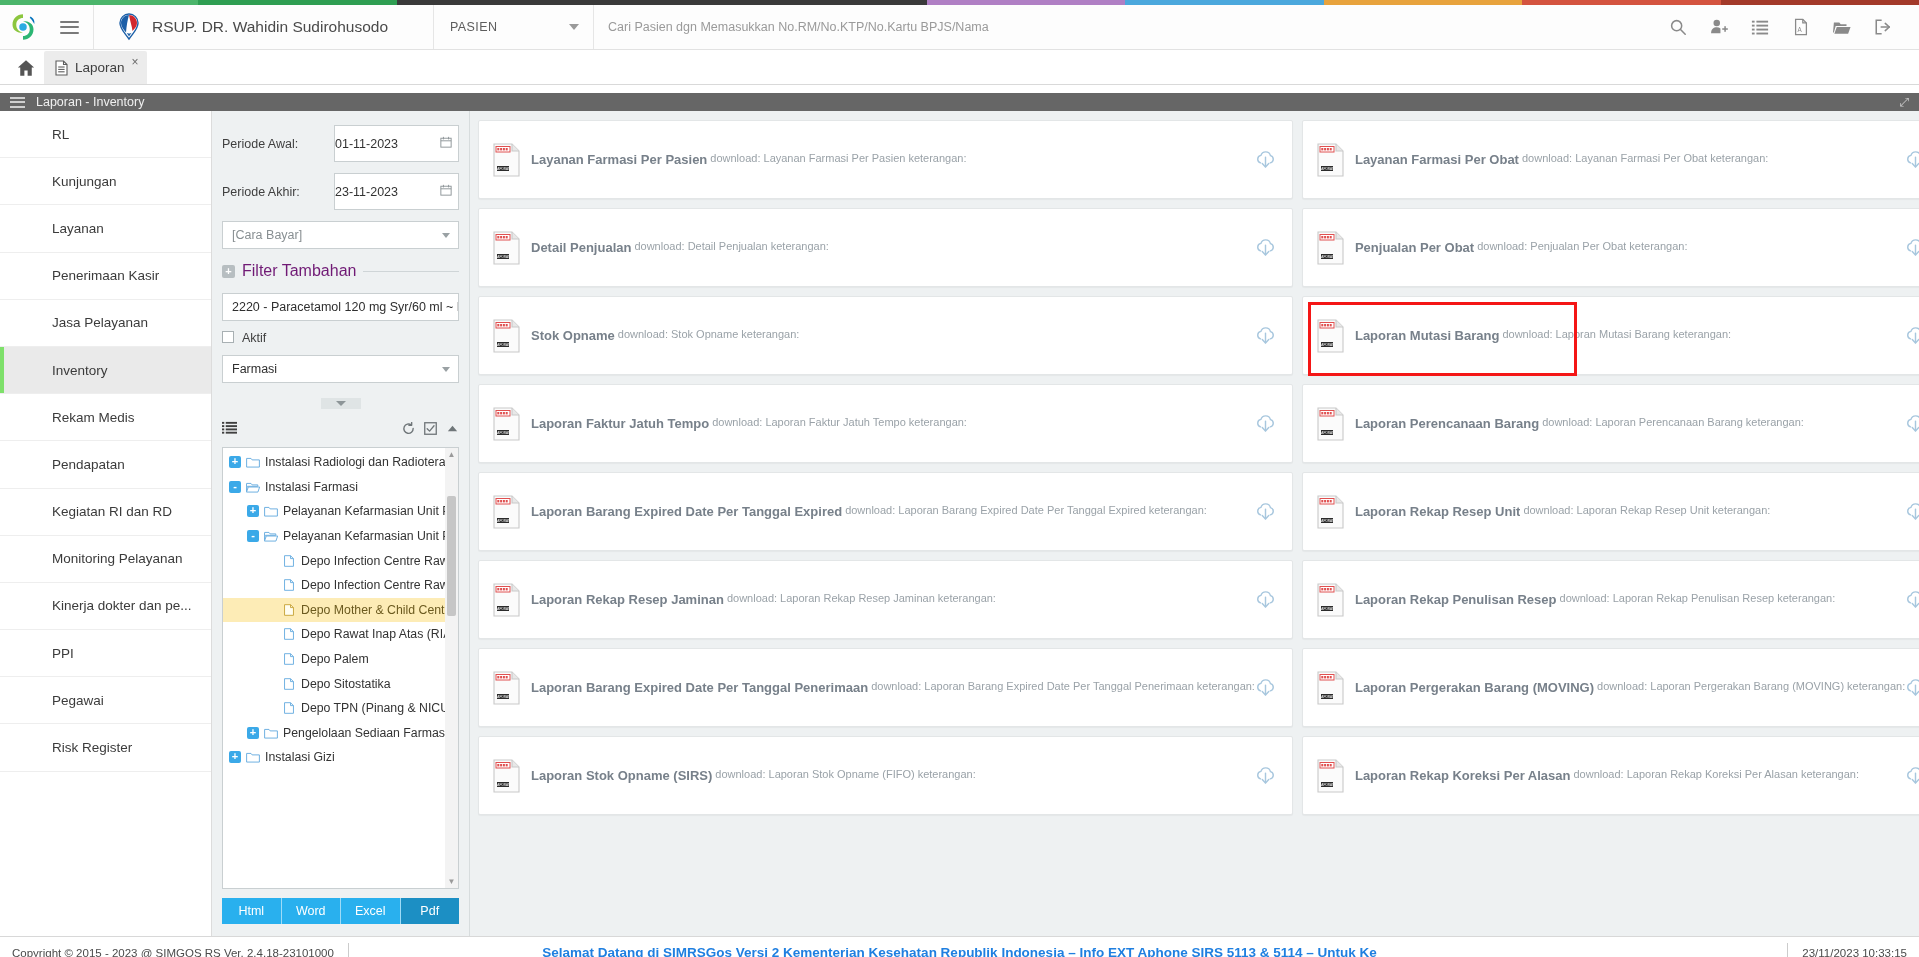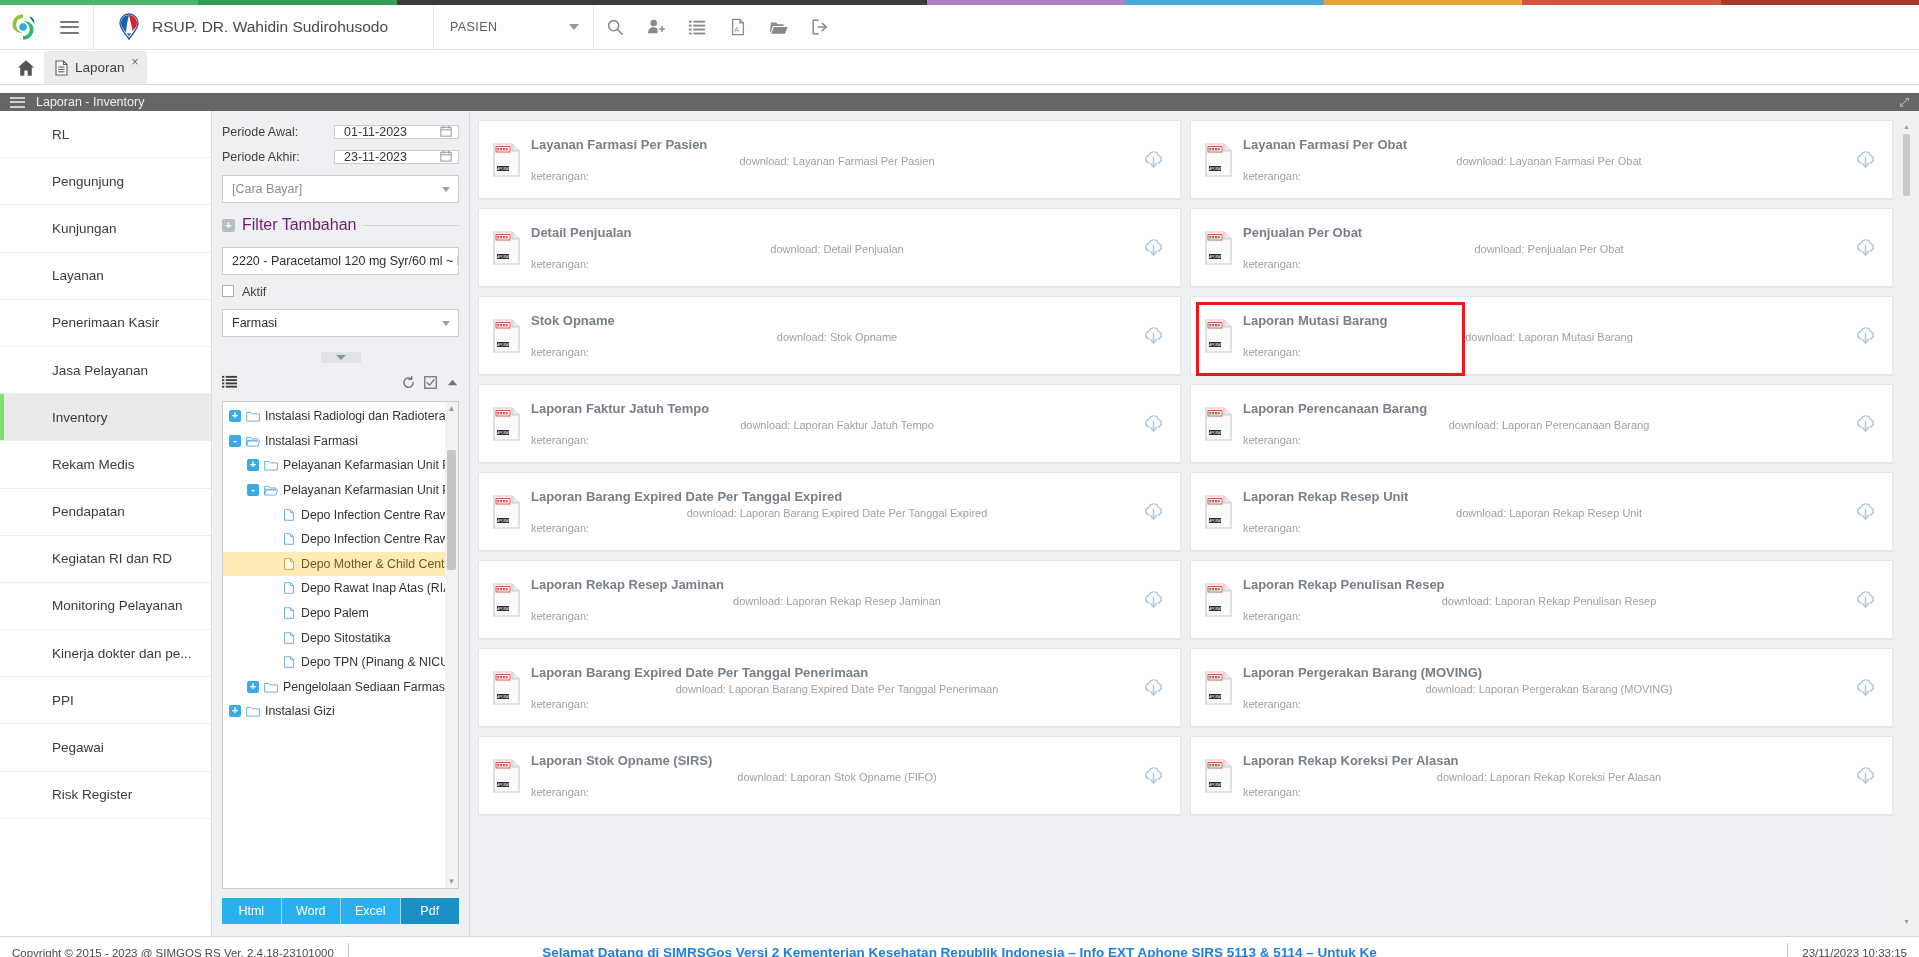--- a/index.html
+++ b/index.html
@@ -112,22 +112,22 @@
 
   
   .filterpanel {
     width: 258px; flex: 0 0 258px; background: #eef1f2;
     border-right: 1px solid #d7dcdd; display: flex; flex-direction: column;
     padding: 14px 10px 0 10px; position: relative;
   }
   .frow { display: flex; align-items: center; margin-bottom: 11px; }
   .flabel { font-size: 12.5px; color: #3f3f3f; width: 112px; flex: 0 0 112px; }
   .finput {
-    flex: 1; height: 14px; background: #fff; border: 1px solid #c9cfd1;
-    display: flex; align-items: center; padding: 0 6px 0 9px;
+    flex: 1; height: 37px; background: #fff; border: 1px solid #c9cfd1;
+    display: flex; align-items: center; padding: 0 6px 0 0;
     font-size: 12.5px; color: #333; justify-content: space-between;
   }
   .cal-icon { color: #8d9598; font-size: 12px; }
   .fselect {
     height: 28px; background: #fff; border: 1px solid #c9cfd1;
     display: flex; align-items: center; justify-content: space-between;
     padding: 0 8px 0 9px; font-size: 12.5px; color: #888f92;
     margin-bottom: 13px;
   }
   .fselect.valued { color: #2f2f2f; }
@@ -207,21 +207,21 @@
     background: #fff; border: 1px solid #e3e6e7; border-radius: 2px;
     height: 79px; display: flex; align-items: center; padding: 0 16px 0 14px;
     position: relative; cursor: pointer;
     box-shadow: 0 1px 1px rgba(0,0,0,.04);
   }
   .rcard.highlight::after {
     content: ""; position: absolute; left: 5px; top: 5px;
     width: 263px; height: 68px; border: 3px solid #f41616; pointer-events: none;
   }
   .rep-icon { width: 27px; height: 34px; flex: 0 0 27px; margin-right: 11px; }
-  .rtexts { flex: 1; display: flex; flex-direction: column; gap: 3px; min-width: 0; }
+  .rtexts { flex: 1; display: flex; flex-direction: row; gap: 3px; min-width: 0; }
   .rtitle { font-size: 13px; font-weight: bold; color: #77808a; white-space: nowrap; overflow: hidden; text-overflow: ellipsis; }
   .rsub { font-size: 11px; color: #9aa2a8; white-space: nowrap; overflow: hidden; text-overflow: ellipsis; text-align: center; }
   .rket { font-size: 11px; color: #9aa2a8; }
   .dl-icon { width: 21px; height: 21px; flex: 0 0 21px; color: #a8c7de; }
 
   .rscroll { width: 9px; background: #f1f1f1; position: relative; flex: 0 0 9px; }
   .rsc-arrow { height: 12px; display:flex; align-items:center; justify-content:center; color:#9a9a9a; font-size:7px; }
   .rsc-thumb { position: absolute; left: 1px; right: 1px; top: 14px; height: 62px; background: #c8c8c8; border-radius: 2px; }
 
   
@@ -278,20 +278,23 @@
       <path d="M13 2 C18 2 22 6 22 11 C22 17 17 21 13 27 C9 21 4 17 4 11 C4 6 8 2 13 2 Z" fill="#ffffff" stroke="#1b5fa8" stroke-width="1.4"></path>
       <path d="M13 3 C17 3 21 6.5 21 11 C21 14 19 16.5 16.5 19 C16 14 14 9 13 3 Z" fill="#d1272d"></path>
       <path d="M13 3 C9 3 5 6.5 5 11 C5 14.5 7.5 17.5 10 20.5 C10.5 14 11.5 8 13 3 Z" fill="#1b5fa8"></path>
       <path d="M10.5 20.8 C11.4 22 12.3 23.3 13 24.6 C13.8 23.2 14.8 21.8 15.8 20.5 C14.7 21.6 11.9 22 10.5 20.8 Z" fill="#1b5fa8"></path>
     </svg>
     <div class="hospital-name">RSUP. DR. Wahidin Sudirohusodo</div>
   </div>
   <div class="select-cell">
     <span>PASIEN</span>
     <span class="caret-down"></span>
+  </div>
+  <div class="search-cell">
+    <span>Cari Pasien dgn Memasukkan No.RM/No.KTP/No.Kartu BPJS/Nama</span>
   </div>
   <div class="topbar-icons">
     <div class="ticon">
       <svg viewBox="0 0 20 20" fill="none" stroke="currentColor" stroke-width="1.7">
           <circle cx="8.5" cy="8.5" r="5.6"></circle>
           <line x1="12.8" y1="12.8" x2="18" y2="18" stroke-linecap="round"></line>
         </svg>
     </div>
     <div class="ticon">
       <svg viewBox="0 0 20 20" fill="currentColor">
@@ -367,23 +370,20 @@
     <div class="crumb-text">Laporan - Inventory</div>
   </div>
   <div class="crumb-expand">⤢</div>
 </div>
 
 <div class="layout">
 
   <div class="sidebar" id="sidebar">
       <div class="side-item">
         <span>RL</span>
-      </div>
-      <div class="side-item">
-        <span>Pengunjung</span>
       </div>
       <div class="side-item">
         <span>Kunjungan</span>
       </div>
       <div class="side-item">
         <span>Layanan</span>
       </div>
       <div class="side-item">
         <span>Penerimaan Kasir</span>
       </div>

